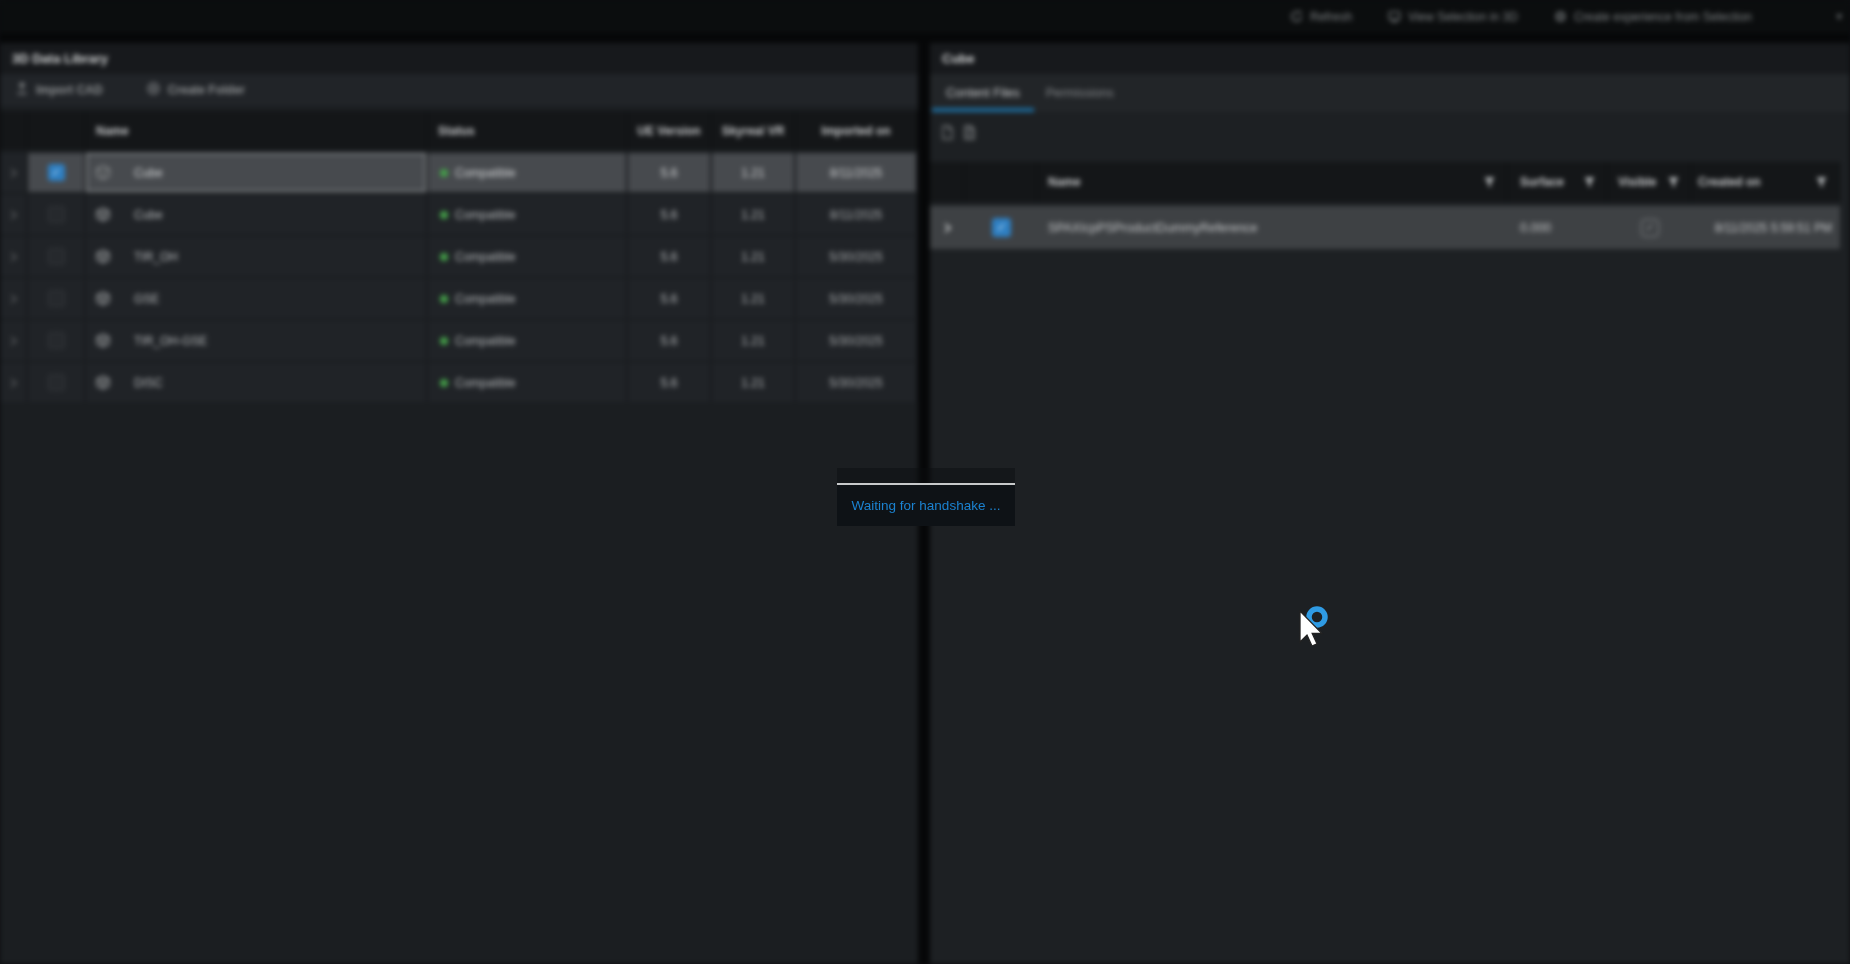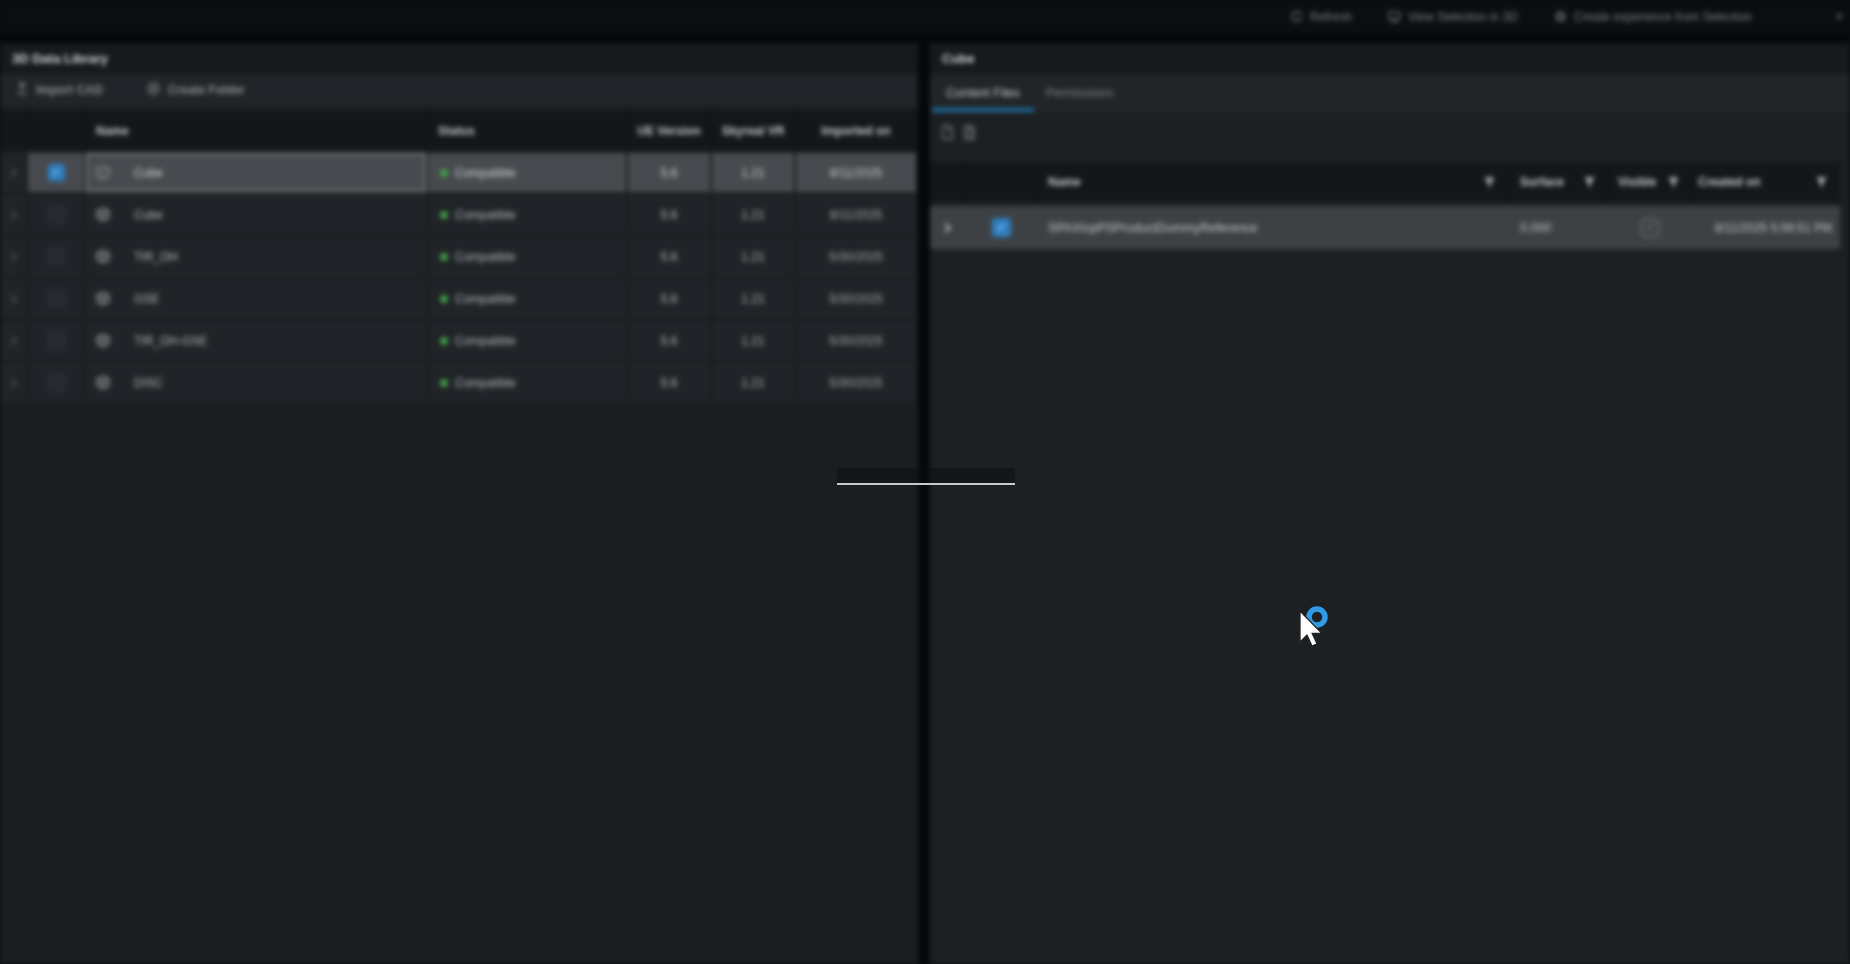--- a/index.html
+++ b/index.html
@@ -409,19 +409,20 @@
               </div>
           </div>
         </div>
       </section>
     </div>
   </div>
 
   <div id="handshake-popup">
     <div class="hs-top"></div>
     <div class="hs-line"></div>
+    <div class="hs-body">Waiting for handshake ...</div>
   </div>
 
   <svg id="cursor" width="46" height="50" viewBox="0 0 46 50">
     <circle cx="23" cy="17" r="8" fill="none" stroke="#2f9be4" stroke-width="5.5"></circle>
     <path d="M6 11 L6 42 L13 35 L18 46 L23 43.8 L18.2 33.5 L28 33.5 Z" fill="#ffffff" stroke="#222222" stroke-width="1.3"></path>
   </svg>
 </div>
 
 </body></html>

